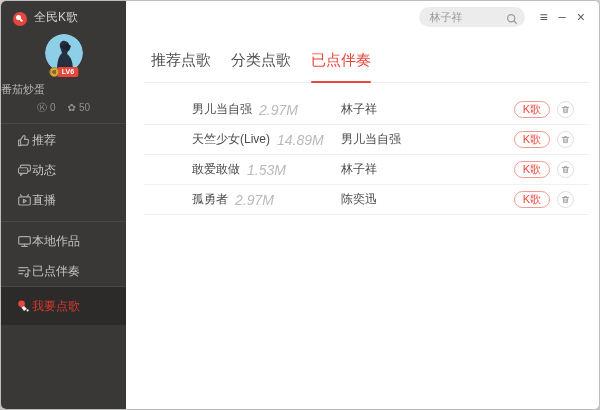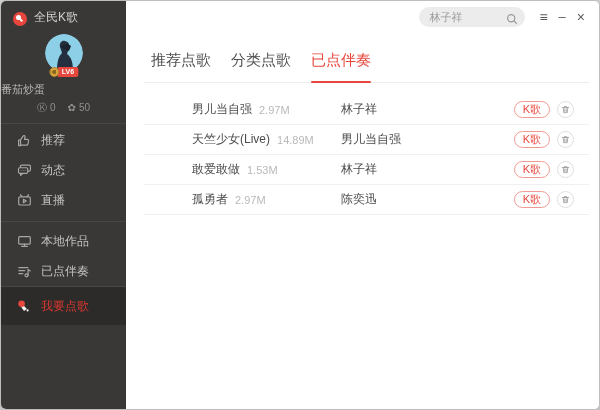--- a/index.html
+++ b/index.html
@@ -21,21 +21,21 @@
   .avatar { width:38px; height:38px; border-radius:50%; overflow:hidden; display:block; }
   .badge { position:absolute; left:50%; transform:translateX(-50%); bottom:-5px; display:flex; align-items:center; white-space:nowrap; }
   .badge-coin { width:10px; height:10px; border-radius:50%; background:radial-gradient(circle at 50% 50%, #8a6a20 0 35%, #d9a43c 36% 100%); border:1px solid #b4882e; z-index:2; }
   .badge-pill { margin-left:-2px; background:#e8473d; color:#fff; font-size:7px; line-height:10px; height:10px; padding:0 4px 0 5px; border-radius:2px; font-weight:bold; }
   .username { margin-top:10px; text-align:left; font-size:11px; color:#b7b4b2; }
   .stats { margin-top:5px; display:flex; justify-content:center; gap:12px; font-size:10px; color:#918e8c; }
   .stat { display:flex; align-items:center; gap:3px; }
   .stat-icon { font-size:10px; line-height:10px; color:#918e8c; }
   .side-divider { height:1px; background:rgba(255,255,255,.08); margin-top:10px; }
   .nav { margin-top:1px; }
-  .nav-item { height:30px; display:flex; align-items:center; gap:9px; padding-left:15px; color:#c6c3c1; font-size:12px; cursor:pointer; }
+  .nav-item { height:30px; display:flex; align-items:center; padding-left:15px; color:#c6c3c1; font-size:12px; cursor:pointer; }
   .nav-item .nicon { width:16px; height:16px; color:#a8a5a3; display:flex; align-items:center; justify-content:center; flex:0 0 auto; }
   .nav-divider1 { height:1px; background:rgba(255,255,255,.08); margin:6px 0 4px 0; }
   .nav-divider2 { height:1px; background:rgba(255,255,255,.08); }
   .nav-item.active { height:38px; background:#2d2b2a; color:#d8382e; }
   
   .main { position:absolute; left:125px; top:0; right:0; bottom:0; background:#fff; }
   .titlebar { height:32px; display:flex; align-items:center; justify-content:flex-end; padding-right:14px; }
   .search-pill { width:106px; height:20px; background:#ececec; border-radius:10px; display:flex; align-items:center; padding:0 7px 0 10px; }
   .search-input { flex:1; min-width:0; border:none; outline:none; background:transparent; font-size:11px; color:#9a9a9a; font-family:"Liberation Sans", sans-serif; }
   .search-icon { width:12px; height:12px; color:#9a9a9a; flex:0 0 auto; }
@@ -44,21 +44,21 @@
   .win-btn.min { font-size:13px; }
   
   .tabs { margin:9px 10px 0 18px; border-bottom:1px solid #ececec; display:flex; padding-left:7px; }
   .tab { font-size:15px; color:#4f4f4f; margin-right:20px; padding:9px 0 12px 0; position:relative; cursor:pointer; }
   .tab.active { color:#e8473d; }
   .tab.active::after { content:""; position:absolute; left:0; right:0; bottom:-1px; height:2px; background:#e8473d; border-radius:1px; }
   
   .list { margin:12px 10px 0 18px; }
   .row { position:relative; height:30px; display:flex; align-items:center; border-bottom:1px solid #f1f0f0; padding:0 15px 0 9px; }
   .song-name { font-size:12px; color:#4c4c4c;margin-left:39px; }
-  .song-plays { font-size:11px; color:#b9b9b9; margin-left:7px; }
+  .song-plays { font-size:14px; color:#b9b9b9; margin-left:7px;font-style:italic; }
   .song-artist { position:absolute; left:197px; font-size:12px; color:#4c4c4c; }
   .row-actions { margin-left:auto; display:flex; align-items:center; gap:7px; }
   .k-btn { height:17px; line-height:15px; padding:0 8px; border:1px solid #f19a91; border-radius:9px; color:#e8473d; font-size:11px; background:#fff; cursor:pointer; font-family:"Liberation Sans", sans-serif; }
   .trash-btn { width:17px; height:17px; border:1px solid #dedede; border-radius:50%; background:#fff; display:flex; align-items:center; justify-content:center; color:#9a9a9a; cursor:pointer; }
 </style>
 </head>
 <body>
 
 <div class="window">
 

